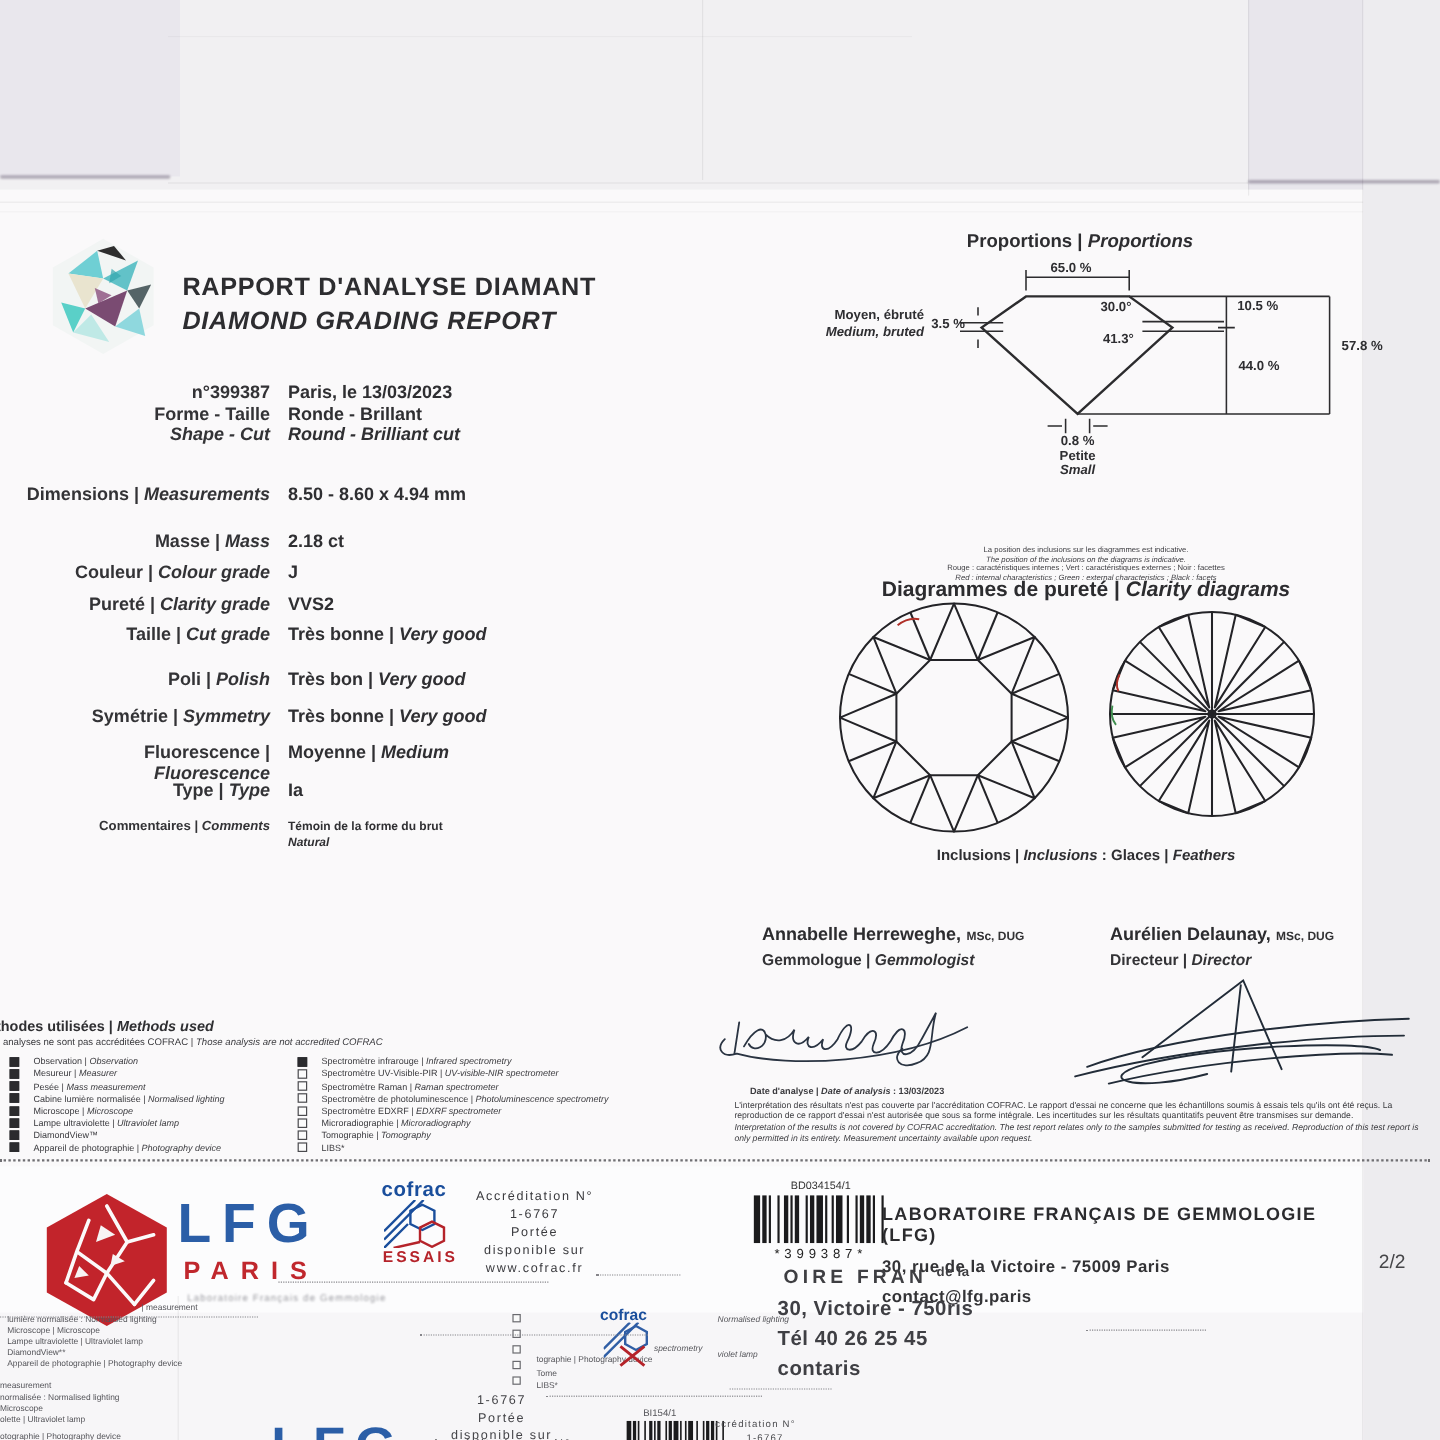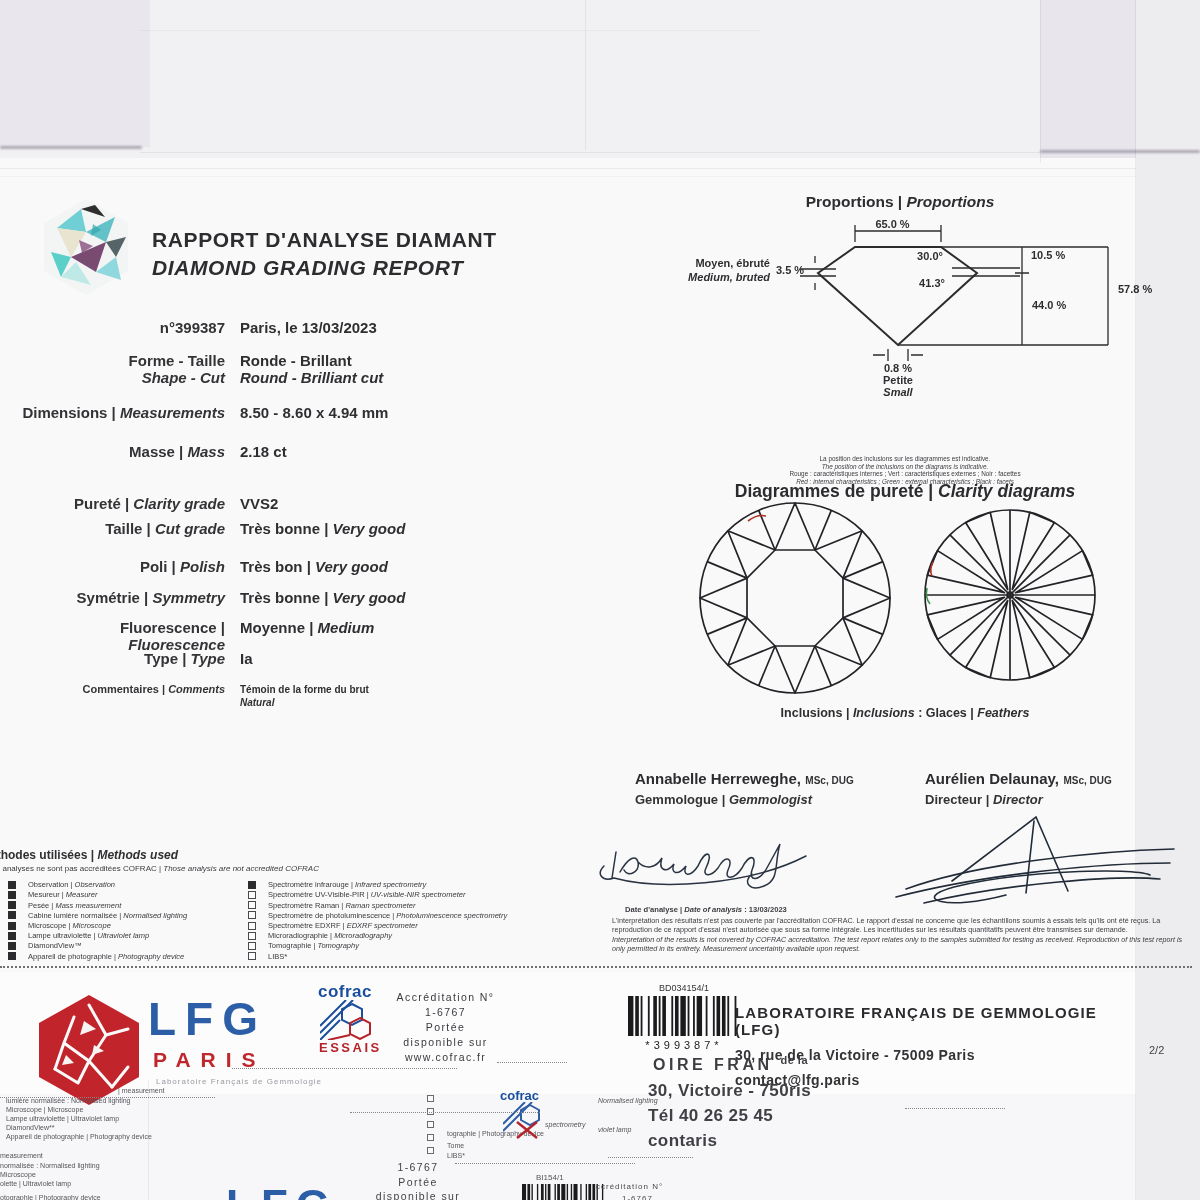--- a/index.html
+++ b/index.html
@@ -64,21 +64,21 @@
   .cofrac-name{left:318px;top:982px;font-size:17px;font-weight:700;color:#1a4e9c;letter-spacing:0.5px;}
   .cofrac-type{left:319px;top:1040px;font-size:13px;font-weight:700;color:#b5232a;letter-spacing:2.5px;}
   .accr{position:absolute;width:135px;text-align:center;font-size:10.5px;
         letter-spacing:1.4px;color:#3a3a3e;font-weight:400;}
   .bc-ref{left:628px;top:983px;width:112px;text-align:center;font-size:9px;color:#333;}
   .bc-digits{left:626px;top:1039px;width:116px;text-align:center;font-size:11px;
              letter-spacing:4px;color:#222;}
   .lab{left:735px;top:980px;width:400px;}
   .lab .l1{font-size:15px;font-weight:700;letter-spacing:1.1px;color:#2b2b2e;margin-top:24px;}
   .lab .ln{font-size:14px;font-weight:700;color:#333336;margin-top:9px;letter-spacing:0.4px;}
-  .pageno{left:1149px;top:1044px;font-size:11px;color:#454548;}
+  .pageno{left:1149px;top:1044px;font-size:16px;color:#454548;}
   .gh-l1{left:653px;top:1054px;font-size:16px;font-weight:700;letter-spacing:3.5px;color:#3e3e42;}
   .gh-l1 sup{font-size:11px;letter-spacing:0.5px;font-weight:700;}
   .gh-ln{position:absolute;left:648px;font-size:17px;font-weight:700;color:#3f3f44;letter-spacing:0.4px;text-align:center;}
   .gf{position:absolute;font-size:7px;color:#55555a;white-space:nowrap;}
   .gcb{position:absolute;width:5px;height:5px;border:1px solid #6a6a6f;background:#fafafa;}
   .gaccr{position:absolute;width:140px;text-align:center;font-size:10.5px;
          letter-spacing:1.4px;color:#444448;}
   .gh-cofrac{left:500px;top:1088px;font-size:13px;font-weight:700;color:#1a4e9c;}
   .gh-lfg{left:226px;top:1181px;font-size:44px;font-weight:700;letter-spacing:8px;color:#2b5ea7;}
   .gh-accr3{position:absolute;font-size:8px;letter-spacing:1px;color:#4a4a4e;}
@@ -124,41 +124,45 @@
   <div class="abs title">
     <div>RAPPORT D'ANALYSE DIAMANT</div>
     <div><em>DIAMOND GRADING REPORT</em></div>
   </div>
 
   <div class="frow" style="top:319px">
     <div class="flabel">n°399387</div>
     <div class="fvalue">Paris, le 13/03/2023</div>
   </div>
 
-  <div class="frow" style="top:352px">
+  <div class="frow" style="top:337px">
     <div class="flabel">
       <div>Forme - Taille</div>
       <div><em>Shape - Cut</em></div>
     </div>
     <div class="fvalue">
       <div>Ronde - Brillant</div>
       <div><em>Round - Brilliant cut</em></div>
     </div>
   </div>
 
   <div class="frow" style="top:404px">
     <div class="flabel"><span>Dimensions |</span> <em>Measurements</em></div>
     <div class="fvalue"><span>8.50 - 8.60 x 4.94 mm</span></div>
   </div>
 
   <div class="frow" style="top:443px">
     <div class="flabel"><span>Masse |</span> <em>Mass</em></div>
     <div class="fvalue"><span>2.18 ct</span></div>
   </div>
 
+  <div class="frow" style="top:469px">
+    <div class="flabel"><span>Couleur |</span> <em>Colour grade</em></div>
+    <div class="fvalue"><span>J</span></div>
+  </div>
 
   <div class="frow" style="top:495px">
     <div class="flabel"><span>Pureté |</span> <em>Clarity grade</em></div>
     <div class="fvalue"><span>VVS2</span></div>
   </div>
 
   <div class="frow" style="top:520px">
     <div class="flabel"><span>Taille |</span> <em>Cut grade</em></div>
     <div class="fvalue"><span>Très bonne |</span> <em>Very good</em></div>
   </div>

